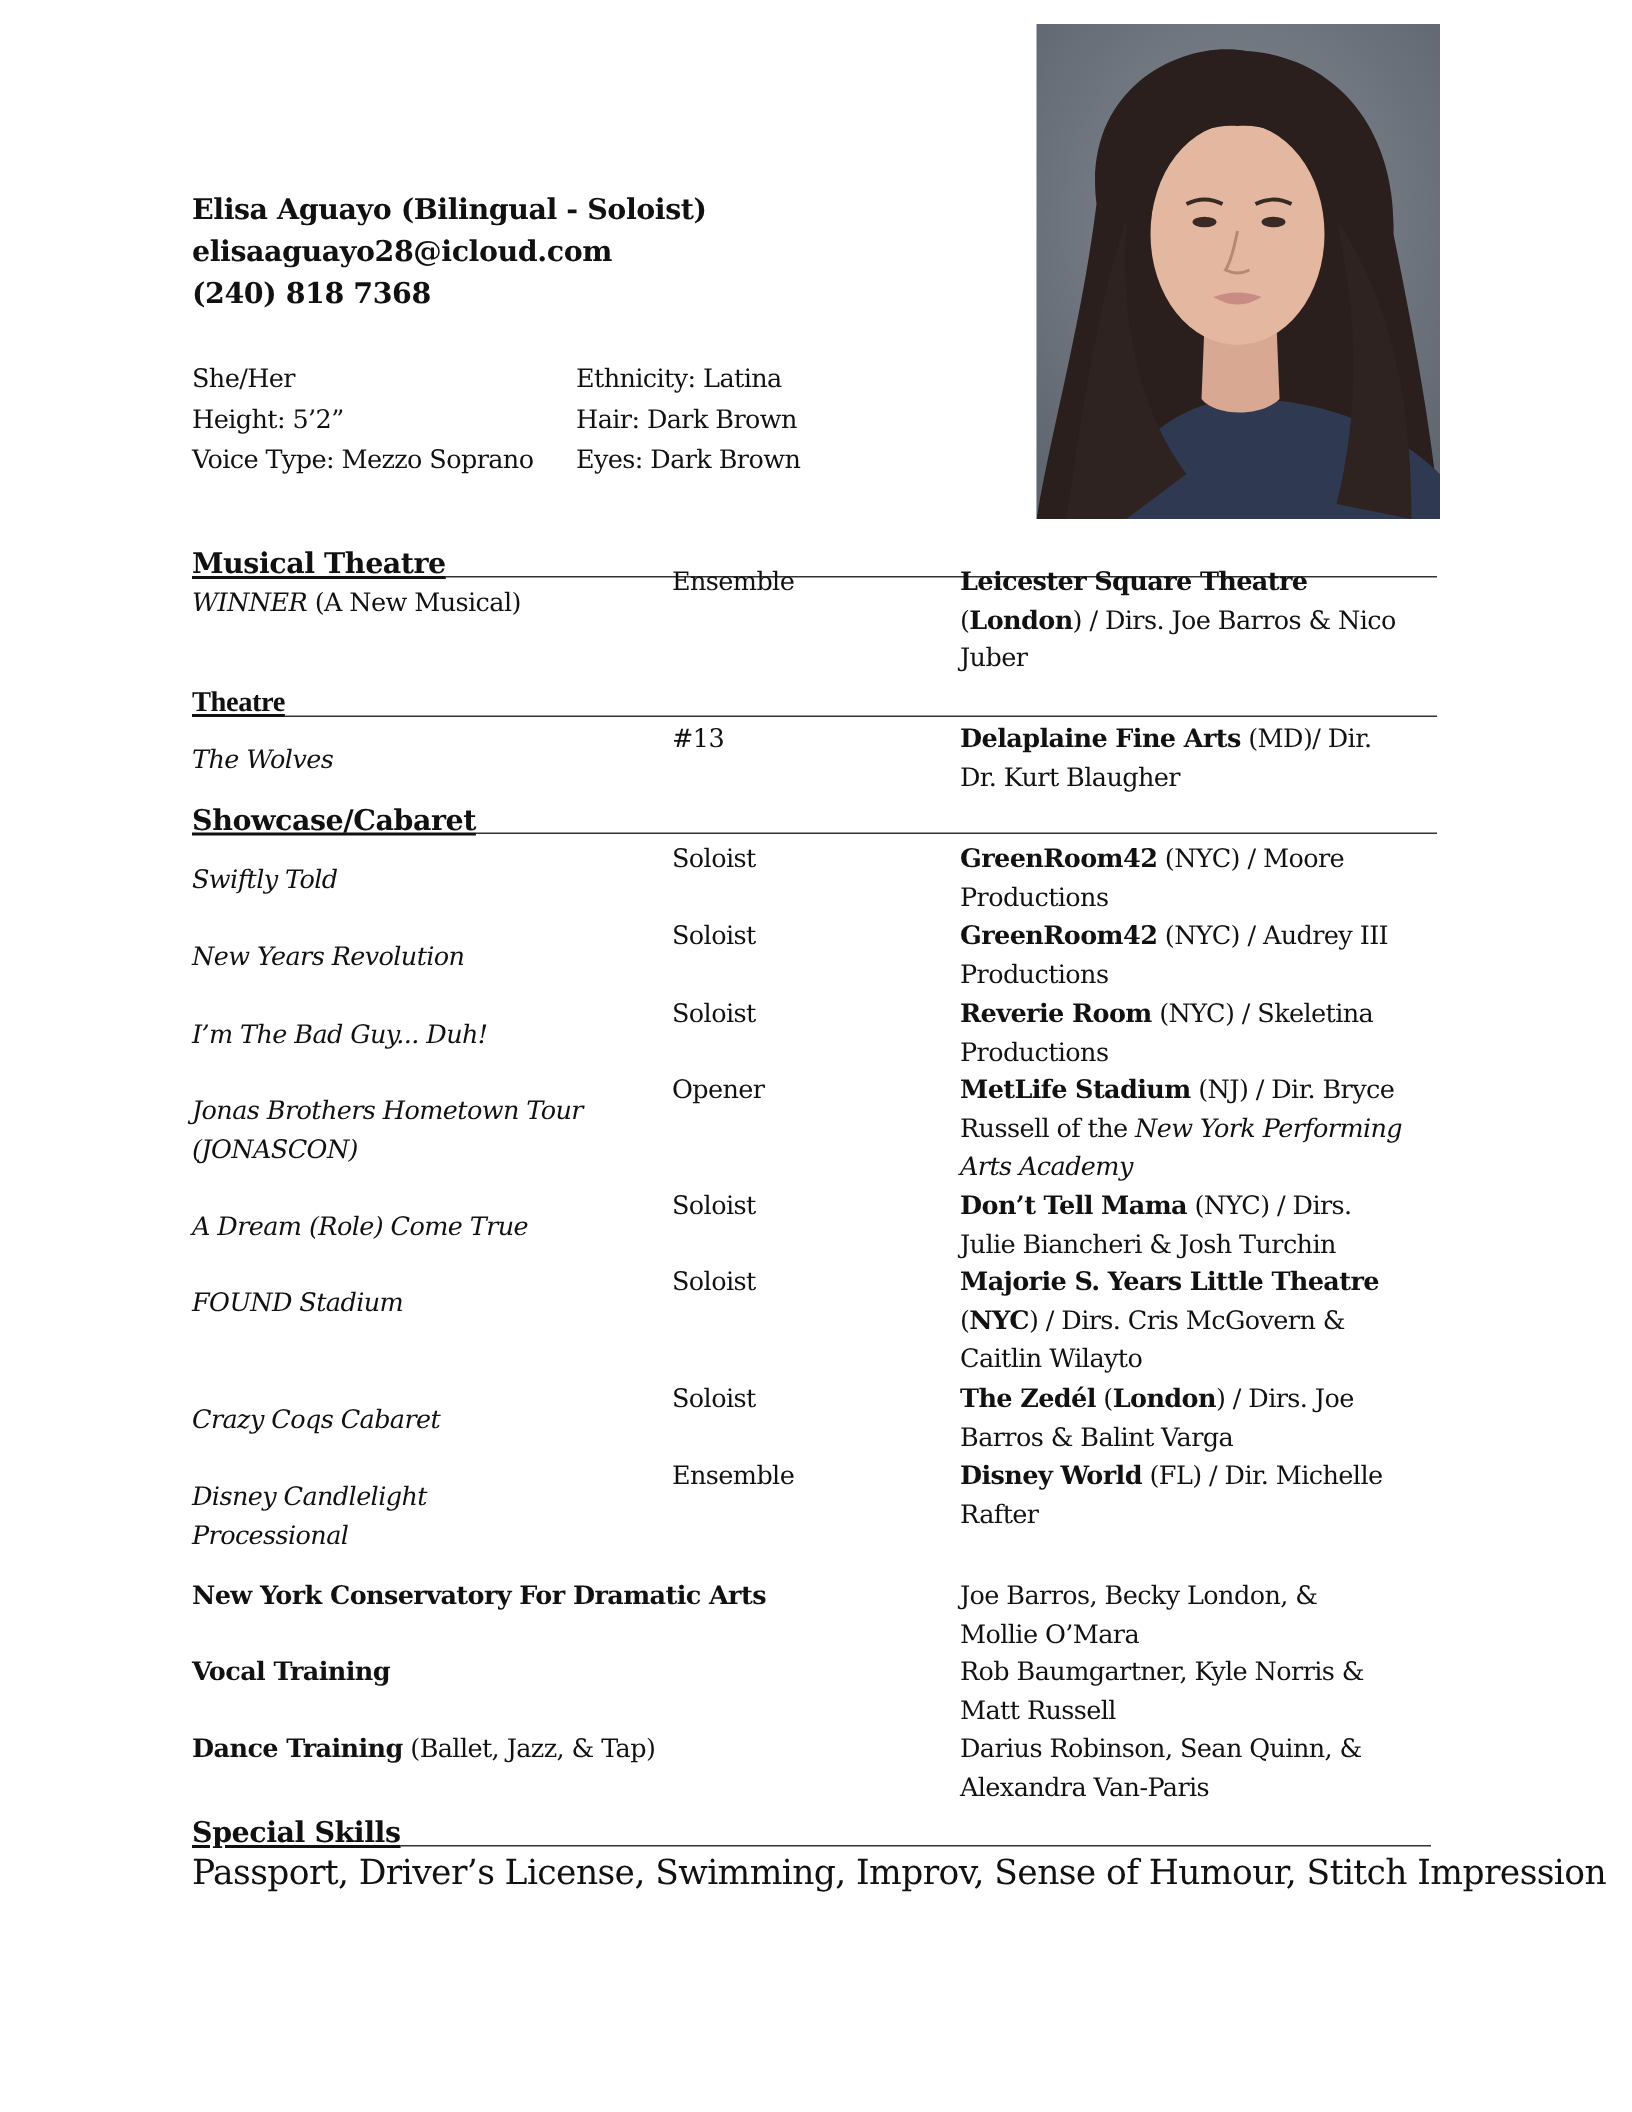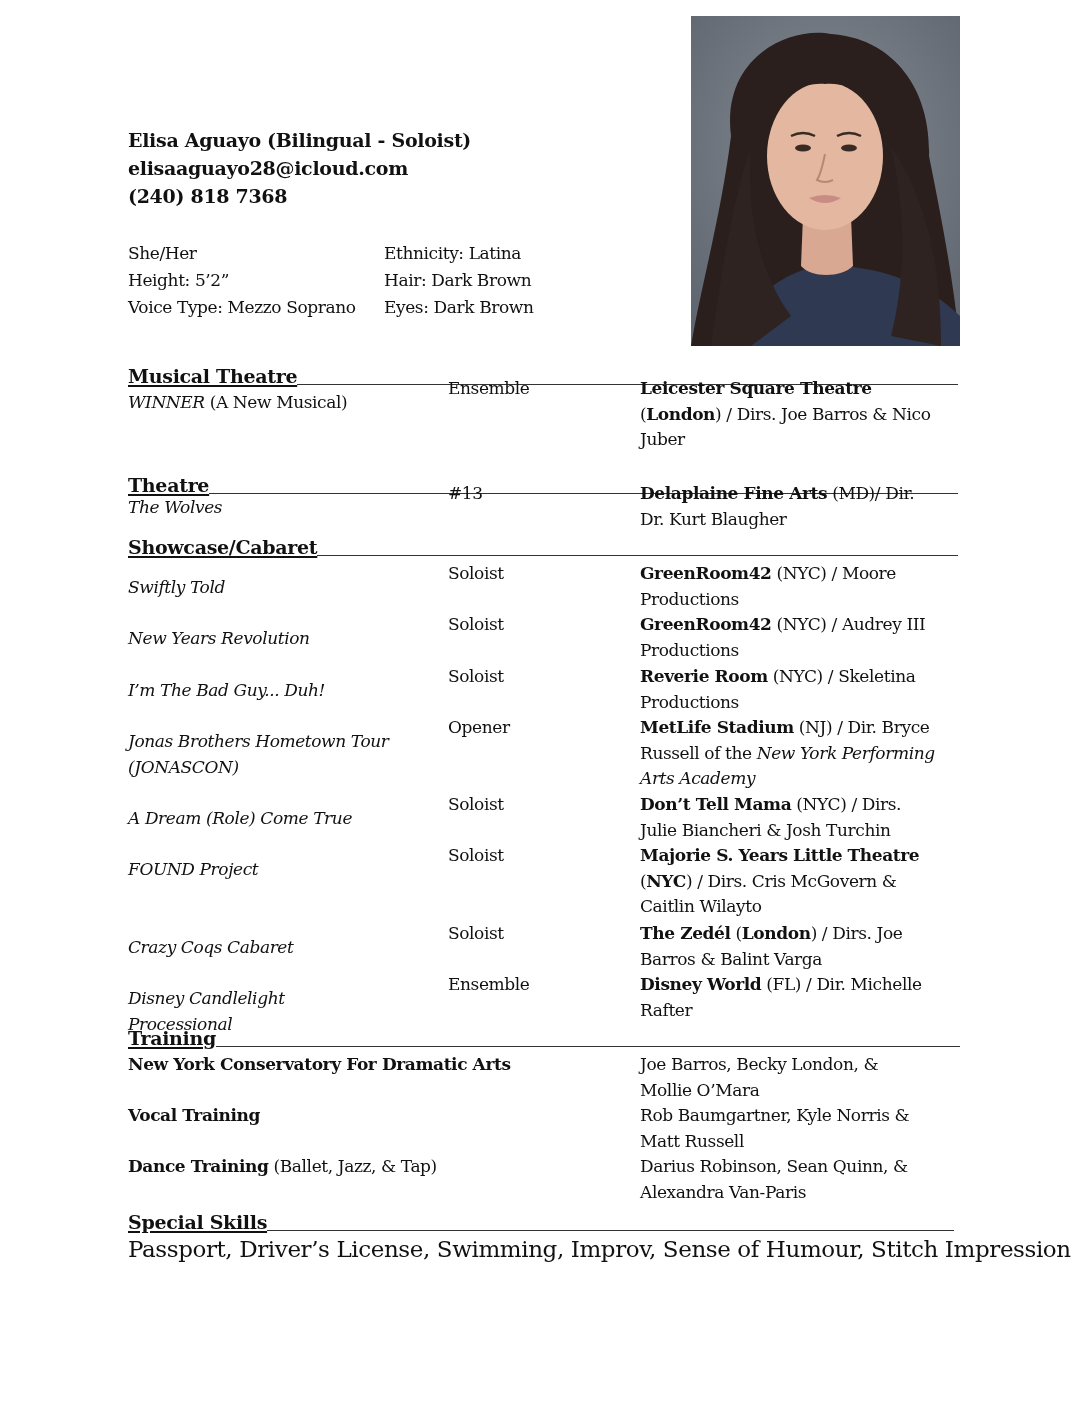--- a/index.html
+++ b/index.html
@@ -100,21 +100,21 @@
   <div class="section-head" style="top:362px;">
     <span class="title">Musical Theatre</span>
     <span class="rule"></span>
   </div>
   <div class="entry" style="top:376px;">
     <div class="c1"><span>WINNER</span><span class="n"> (A New Musical)</span></div>
     <div class="c2">Ensemble</div>
     <div class="c3"><span class="b">Leicester Square Theatre</span> <span>(</span><span class="b">London</span><span>) / Dirs. Joe Barros &amp; Nico Juber</span></div>
   </div>
 
-  <div class="section-head" style="top:471px;">
+  <div class="section-head" style="top:455px;font-family:Liberation Serif, serif;">
     <span class="title">Theatre</span>
     <span class="rule"></span>
   </div>
   <div class="entry" style="top:481px;">
     <div class="c1">The Wolves</div>
     <div class="c2">#13</div>
     <div class="c3"><span class="b">Delaplaine Fine Arts</span><span> (MD)/ Dir. Dr. Kurt Blaugher</span></div>
   </div>
 
   <div class="section-head" style="top:533px;">
@@ -141,39 +141,35 @@
     <div class="c1"><span>Jonas Brothers Hometown Tour</span><br><span>(JONASCON)</span></div>
     <div class="c2">Opener</div>
     <div class="c3"><span class="b">MetLife Stadium</span><span> (NJ) / Dir. Bryce Russell of the </span><span class="i">New York Performing Arts Academy</span></div>
   </div>
   <div class="entry" style="top:792px;">
     <div class="c1">A Dream (Role) Come True</div>
     <div class="c2">Soloist</div>
     <div class="c3"><span class="b">Don’t Tell Mama</span><span> (NYC) / Dirs. Julie Biancheri &amp; Josh Turchin</span></div>
   </div>
   <div class="entry" style="top:843px;">
-    <div class="c1">FOUND Project</div>
+    <div class="c1">FOUND Stadium</div>
     <div class="c2">Soloist</div>
     <div class="c3"><span class="b">Majorie S. Years Little Theatre</span><br>(<span class="b">NYC</span><span>) / Dirs. Cris McGovern &amp; Caitlin Wilayto</span></div>
   </div>
   <div class="entry" style="top:921px;">
     <div class="c1">Crazy Coqs Cabaret</div>
     <div class="c2">Soloist</div>
     <div class="c3"><span class="b">The Zedél</span> (<span class="b">London</span><span>) / Dirs. Joe Barros &amp; Balint Varga</span></div>
   </div>
   <div class="entry" style="top:972px;">
     <div class="c1" style="width:200px;">Disney Candlelight Processional</div>
     <div class="c2">Ensemble</div>
     <div class="c3"><span class="b">Disney World</span><span> (FL) / Dir. Michelle Rafter</span></div>
   </div>
 
-  <div class="section-head" style="top:1024px; width:832px;">
-    <span class="title">Training</span>
-    <span class="rule"></span>
-  </div>
   <div class="training" style="top:1052px;">
     <div class="c1"><span class="b">New York Conservatory For Dramatic Arts</span><span></span></div>
     <div class="c3">Joe Barros, Becky London, &amp; Mollie O’Mara</div>
   </div>
   <div class="training" style="top:1103px;">
     <div class="c1"><span class="b">Vocal Training</span><span></span></div>
     <div class="c3">Rob Baumgartner, Kyle Norris &amp; Matt Russell</div>
   </div>
   <div class="training" style="top:1154px;">
     <div class="c1"><span class="b">Dance Training</span><span> (Ballet, Jazz, &amp; Tap)</span></div>

